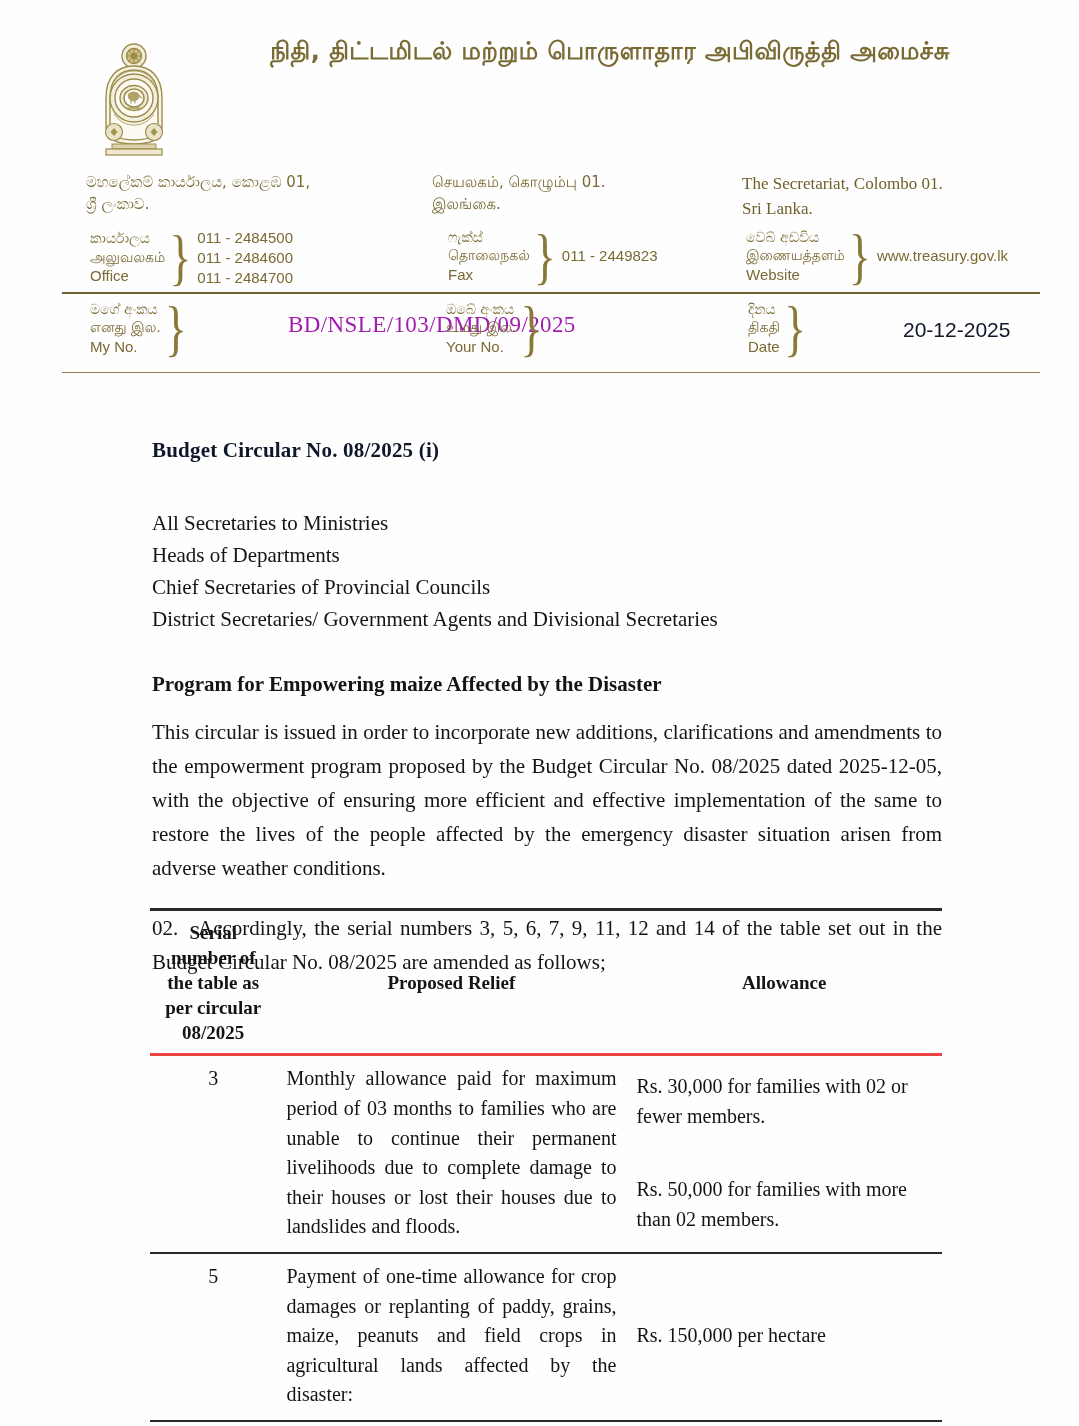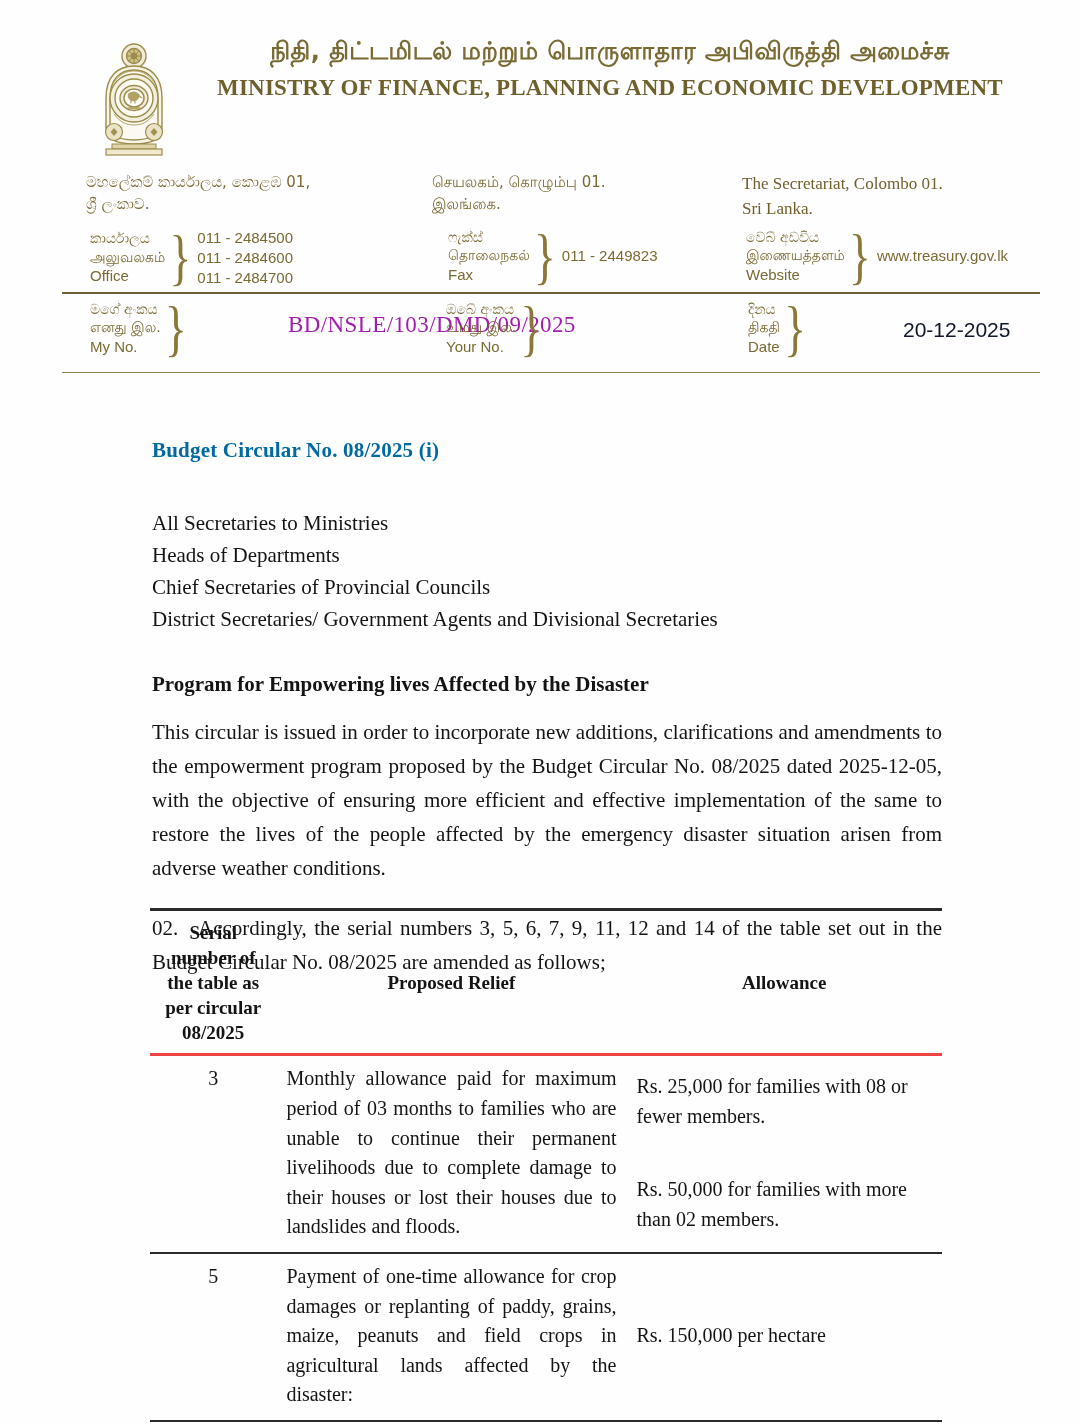--- a/index.html
+++ b/index.html
@@ -208,21 +208,21 @@
     position: absolute;
     left: 152px;
     top: 438px;
     width: 790px;
   }
 
   .circular-no {
     font-family: "Liberation Serif", serif;
     font-size: 21px;
     font-weight: 700;
-    color: #0369a1;
+    color: #0f172a;
     letter-spacing: 0.2px;
   }
 
   .addressees {
     margin-top: 45px;
     font-family: "Liberation Serif", serif;
     font-size: 21px;
     color: #141414;
     line-height: 1.52;
   }
@@ -346,21 +346,20 @@
           <path d="M22.5 100 l3.5 -4 l3.5 4 l-3.5 4 z" fill="#a2924f"></path>
           <path d="M62.5 100 l3.5 -4 l3.5 4 l-3.5 4 z" fill="#a2924f"></path>
         </g>
         <rect x="24" y="112" width="44" height="5" fill="#ded3a9" stroke="#9c8c4a" stroke-width="1"></rect>
         <rect x="18" y="117" width="56" height="6" fill="#efe8cf" stroke="#9c8c4a" stroke-width="1.2"></rect>
       </svg>
     </div>
 
     <div class="titles">
       <div class="title-ta">நிதி, திட்டமிடல் மற்றும் பொருளாதார அபிவிருத்தி அமைச்சு</div>
-      <div class="title-en">MINISTRY OF FINANCE, PLANNING AND ECONOMIC DEVELOPMENT</div>
     </div>
   </div>
 
   <div class="addr-row">
     <div class="addr-col si">
       <div>මහලේකම් කාර්යාලය, කොළඹ 01,</div>
       <div>ශ්‍රී ලංකාව.</div>
     </div>
     <div class="addr-col ta">
       <div>செயலகம், கொழும்பு 01.</div>
@@ -450,21 +449,21 @@
 
     <div class="circular-no">Budget Circular No. 08/2025 (i)</div>
 
     <div class="addressees">
       <div>All Secretaries to Ministries</div>
       <div>Heads of Departments</div>
       <div>Chief Secretaries of Provincial Councils</div>
       <div>District Secretaries/ Government Agents and Divisional Secretaries</div>
     </div>
 
-    <div class="subject">Program for Empowering lives Affected by the Disaster</div>
+    <div class="subject">Program for Empowering maize Affected by the Disaster</div>
 
     <div class="para p1">This circular is issued in order to incorporate new additions, clarifications and amendments to the empowerment program proposed by the Budget Circular No. 08/2025 dated 2025-12-05, with the objective of ensuring more efficient and effective implementation of the same to restore the lives of the people affected by the emergency disaster situation arisen from adverse weather conditions.</div>
 
     <div class="para p2">
       <span class="indent-num">02.</span><span>Accordingly, the serial numbers 3, 5, 6, 7, 9, 11, 12 and 14 of the table set out in the Budget Circular No. 08/2025 are amended as follows;</span>
     </div>
   </div>
 
   <table class="amend-table">
     <thead>
@@ -481,21 +480,21 @@
         <th class="col-relief th-mid">Proposed Relief</th>
         <th class="col-allow th-mid">Allowance</th>
       </tr>
     </thead>
     <tbody>
 
       <tr>
         <td class="cell-serial">3</td>
         <td class="cell-relief">Monthly allowance paid for maximum period of 03 months to families who are unable to continue their permanent livelihoods due to complete damage to their houses or lost their houses due to landslides and floods.</td>
         <td class="cell-allow mid">
-          <div class="allow-line">Rs. 25,000 for families with 08 or fewer members.</div>
+          <div class="allow-line">Rs. 30,000 for families with 02 or fewer members.</div>
           <div class="allow-line">Rs. 50,000 for families with more than 02 members.</div>
         </td>
       </tr>
 
       <tr>
         <td class="cell-serial">5</td>
         <td class="cell-relief">Payment of one-time allowance for crop damages or replanting of paddy, grains, maize, peanuts and field crops in agricultural lands affected by the disaster:</td>
         <td class="cell-allow mid">
           <div class="allow-line">Rs. 150,000 per hectare</div>
         </td>

